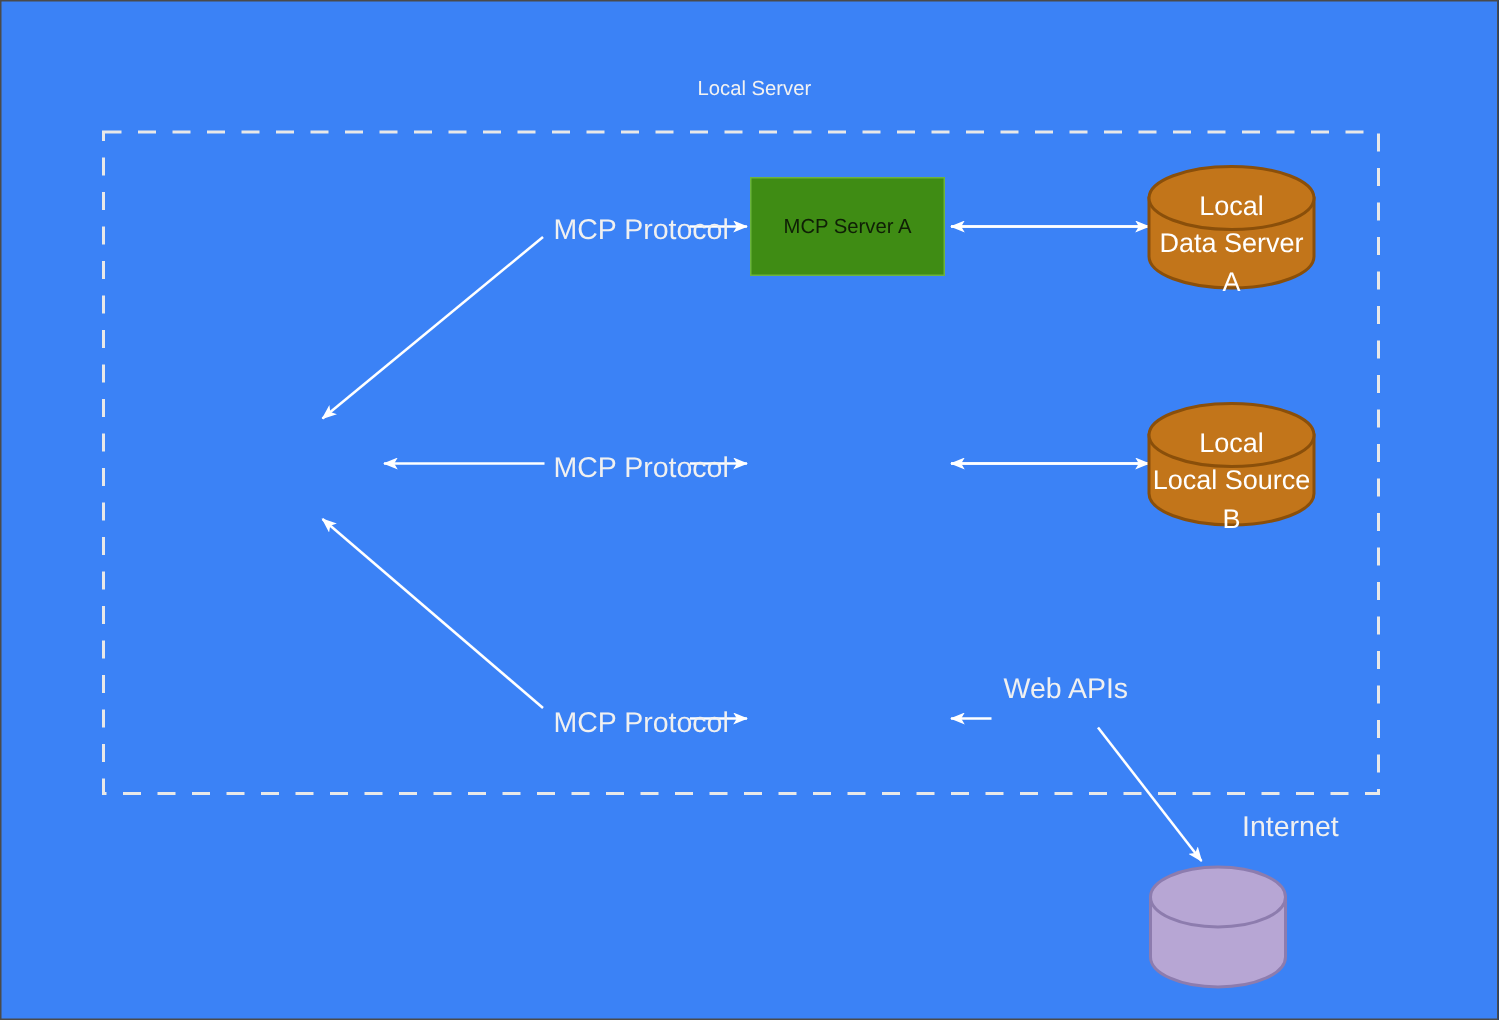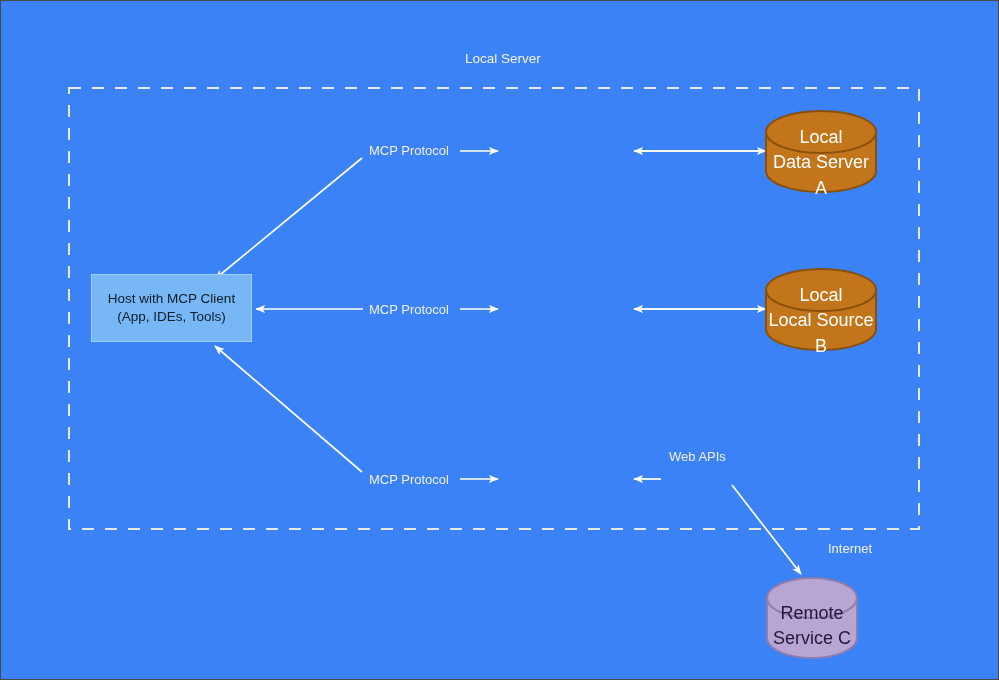--- a/index.html
+++ b/index.html
@@ -55,21 +55,21 @@
     text-align: center;
     font-size: 18px;
     line-height: 1.4;
     pointer-events: none;
   }
   .cyl-label.local { color: #ffffff; }
   .cyl-label.remote { color: #22183a; }
   .edge-label {
     position: absolute;
     color: #f0f0f0;
-    font-size: 13px;
+    font-size: 19px;
     white-space: nowrap;
   }
   .title-label {
     position: absolute;
     color: #f2f2f2;
     font-size: 13.5px;
     white-space: nowrap;
   }
 </style>
 </head>
@@ -119,50 +119,41 @@
     </g>
 
     <g>
       <path d="M766,597 L766,637 A45,20 0 0 0 856,637 L856,597 Z" fill="#b7a6d4" stroke="#8d7cae" stroke-width="2"></path>
       <ellipse cx="811" cy="597" rx="45" ry="20" fill="#b7a6d4" stroke="#8d7cae" stroke-width="2"></ellipse>
     </g>
   </svg>
 
   <div class="title-label" style="left:464px; top:50px;">Local Server</div>
 
-  <div class="node box host-box" style="left:90px; top:273px; width:161px; height:68px;">
-    <div>
-      <div>Host with MCP Client</div>
-      <div>(App, IDEs, Tools)</div>
-    </div>
+
+  <div class="node box server-box" style="left:499px; top:117px; width:130px; height:66px;">
+    <span>MCP Server A</span>
   </div>
-
 
 
 
   <div class="cyl-label local" style="left:765px; top:133px; width:110px; height:58px;">
     <div>
       <div>Local</div>
       <div>Data Server A</div>
     </div>
   </div>
 
   <div class="cyl-label local" style="left:765px; top:291px; width:110px; height:58px;">
     <div>
       <div>Local</div>
       <div>Local Source B</div>
     </div>
   </div>
 
-  <div class="cyl-label remote" style="left:766px; top:600px; width:90px; height:50px;">
-    <div>
-      <div>Remote</div>
-      <div>Service C</div>
-    </div>
-  </div>
 
   <div class="edge-label" style="left:368px; top:142px;">MCP Protocol</div>
 
   <div class="edge-label" style="left:368px; top:301px;">MCP Protocol</div>
 
   <div class="edge-label" style="left:368px; top:471px;">MCP Protocol</div>
 
   <div class="edge-label" style="left:668px; top:448px;">Web APIs</div>
 
   <div class="edge-label" style="left:787px; top:540px;margin-left:40px;">Internet</div>

